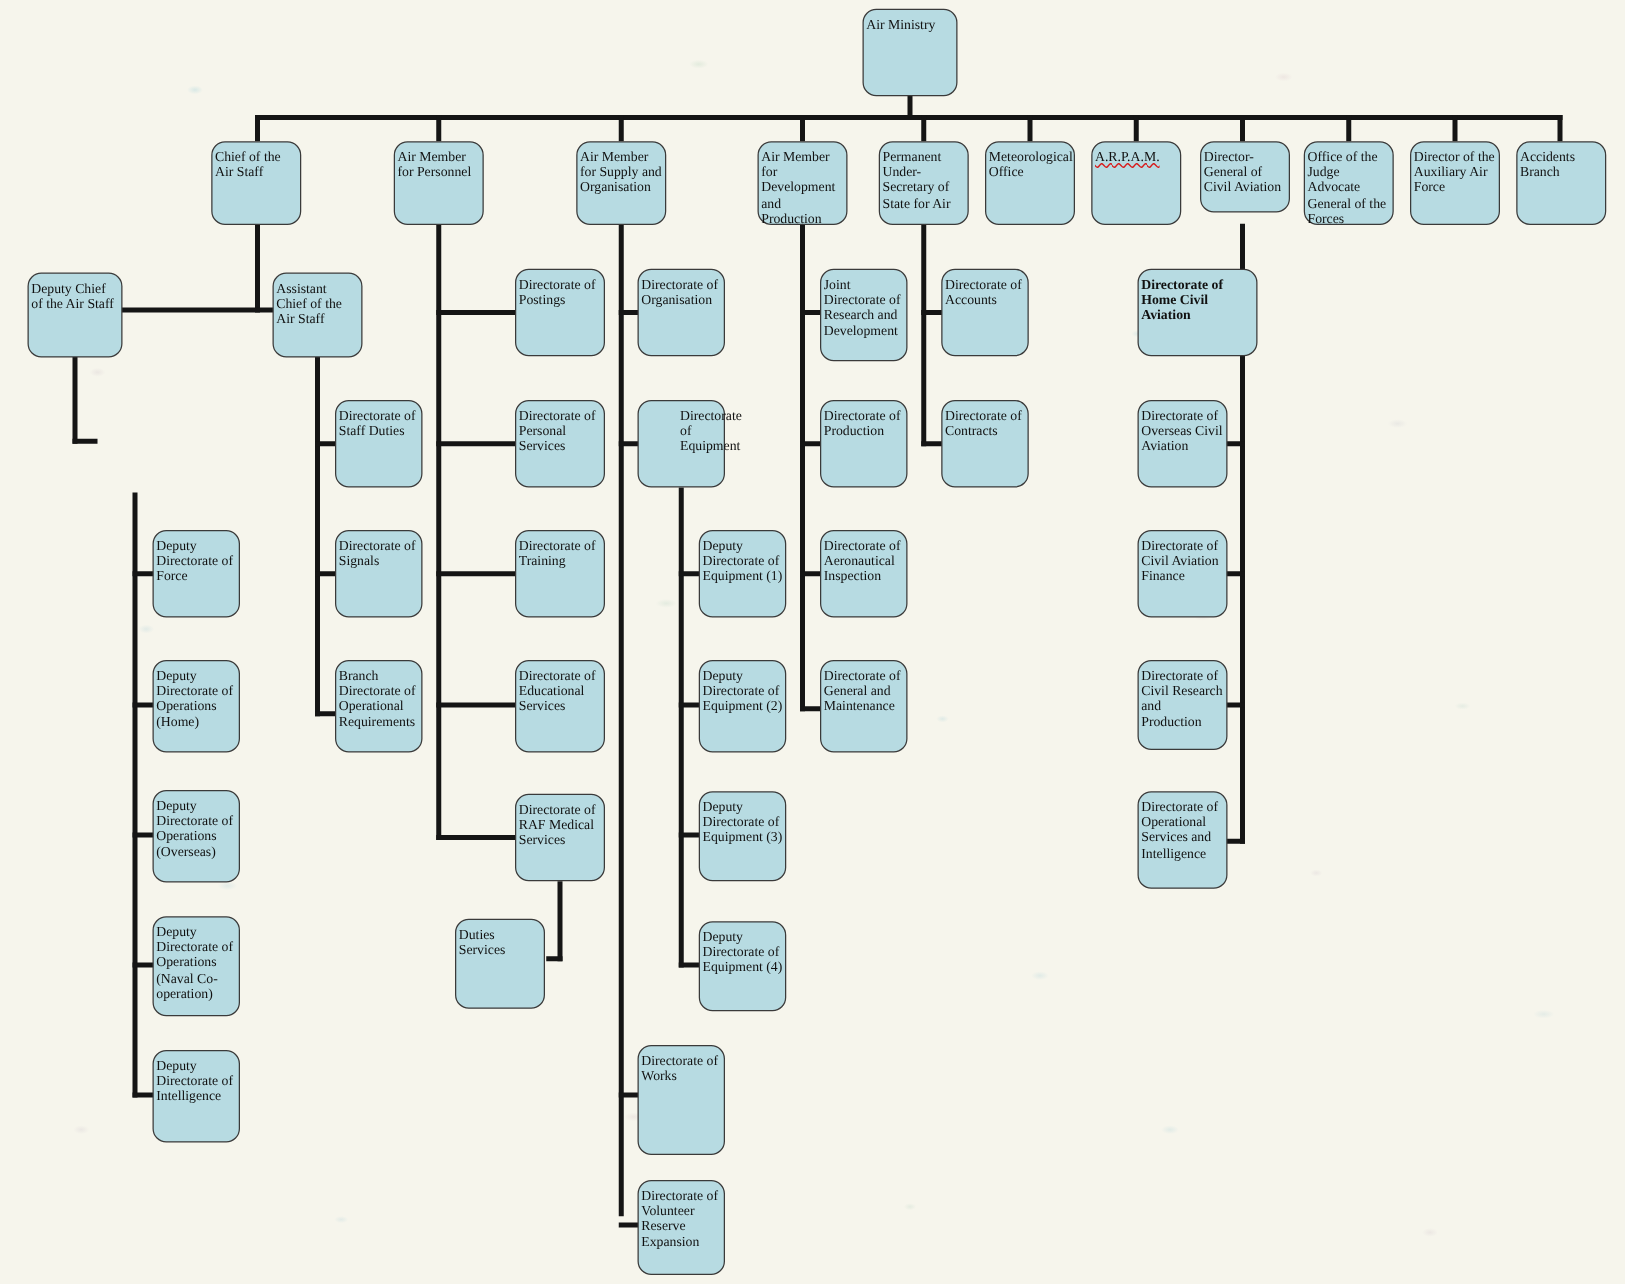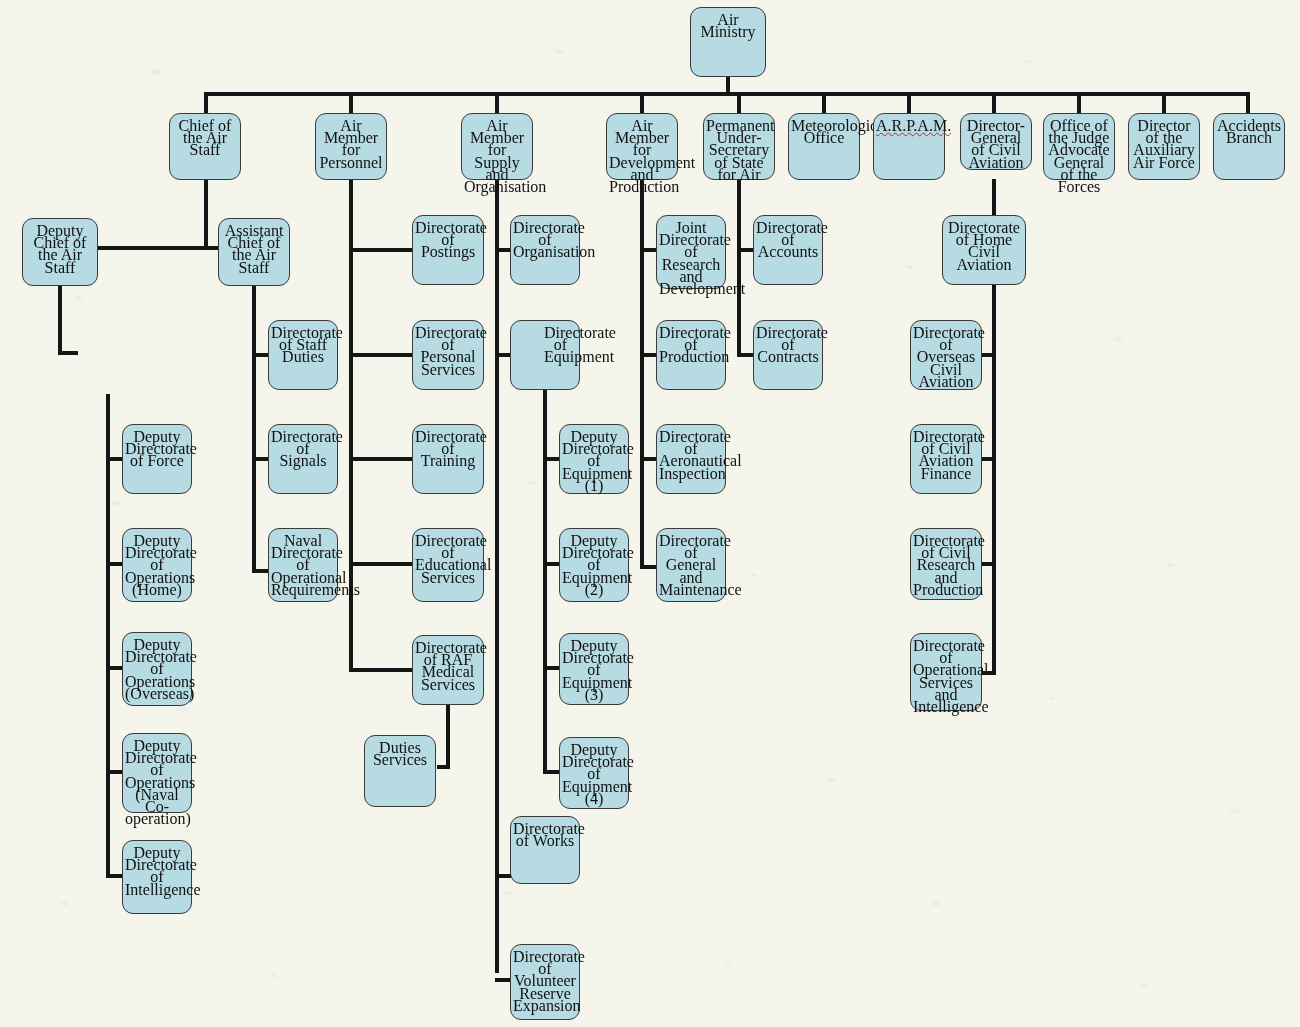--- a/index.html
+++ b/index.html
@@ -44,23 +44,22 @@
       radial-gradient(ellipse 7px 4px at 56% 94%, rgba(170,205,185,.22), transparent 70%),
       radial-gradient(ellipse 10px 5px at 72% 88%, rgba(152,200,212,.22), transparent 70%),
       radial-gradient(ellipse 9px 5px at 88% 96%, rgba(200,186,196,.22), transparent 70%);
   }
   .node{
     position:absolute;
     box-sizing:border-box;
     background:#b7dbe2;
     border:1.6px solid #3a3a3a;
     border-radius:11px;
-    text-align:center;
     color:#111111;
-    font-size:16px;
+    font-size:11px;
     line-height:12.2px;
     padding-top:6px;
     padding-left:2px;padding-right:2px;
     z-index:3;
     box-shadow:0 0 0 0 rgba(0,0,0,0);
   }
   .node span{display:block;}
   .ln{
     position:absolute;
     background:#151515;
@@ -214,21 +213,21 @@
       <span>Deputy Directorate of Intelligence</span>
     </div>
 
   <div class="node" style="left:268px;top:320px;width:70px;height:70px;">
       <span>Directorate of Staff Duties</span>
     </div>
   <div class="node" style="left:268px;top:424px;width:70px;height:70px;">
       <span>Directorate of Signals</span>
     </div>
   <div class="node" style="left:268px;top:528px;width:70px;height:74px;">
-      <span>Naval Directorate of Operational Requirements</span>
+      <span>Branch Directorate of Operational Requirements</span>
     </div>
 
   <div class="node" style="left:412px;top:215px;width:72px;height:70px;">
       <span>Directorate of Postings</span>
     </div>
   <div class="node" style="left:412px;top:320px;width:72px;height:70px;">
       <span>Directorate of Personal Services</span>
     </div>
   <div class="node" style="left:412px;top:424px;width:72px;height:70px;">
       <span>Directorate of Training</span>
@@ -242,21 +241,21 @@
   <div class="node" style="left:364px;top:735px;width:72px;height:72px;">
       <span>Duties Services</span>
     </div>
 
   <div class="node" style="left:510px;top:215px;width:70px;height:70px;">
       <span>Directorate of Organisation</span>
     </div>
   <div class="node" style="left:510px;top:320px;width:70px;height:70px;padding-left:33px;">
       <span>Directorate of Equipment</span>
     </div>
-  <div class="node" style="left:510px;top:816px;width:70px;height:68px;">
+  <div class="node" style="left:510px;top:836px;width:70px;height:88px;">
       <span>Directorate of Works</span>
     </div>
   <div class="node" style="left:510px;top:944px;width:70px;height:76px;">
       <span>Directorate of Volunteer Reserve Expansion</span>
     </div>
 
   <div class="node" style="left:559px;top:424px;width:70px;height:70px;">
       <span>Deputy Directorate of Equipment (1)</span>
     </div>
   <div class="node" style="left:559px;top:528px;width:70px;height:74px;">
@@ -282,21 +281,21 @@
       <span>Directorate of General and Maintenance</span>
     </div>
 
   <div class="node" style="left:753px;top:215px;width:70px;height:70px;">
       <span>Directorate of Accounts</span>
     </div>
   <div class="node" style="left:753px;top:320px;width:70px;height:70px;">
       <span>Directorate of Contracts</span>
     </div>
 
-  <div class="node" style="left:942px;top:215px;width:84px;height:70px;">
+  <div class="node" style="left:910px;top:215px;width:96px;height:70px;font-weight:bold;">
       <span>Directorate of Home Civil Aviation</span>
     </div>
   <div class="node" style="left:910px;top:320px;width:72px;height:70px;">
       <span>Directorate of Overseas Civil Aviation</span>
     </div>
   <div class="node" style="left:910px;top:424px;width:72px;height:70px;">
       <span>Directorate of Civil Aviation Finance</span>
     </div>
   <div class="node" style="left:910px;top:528px;width:72px;height:72px;">
       <span>Directorate of Civil Research and Production</span>

